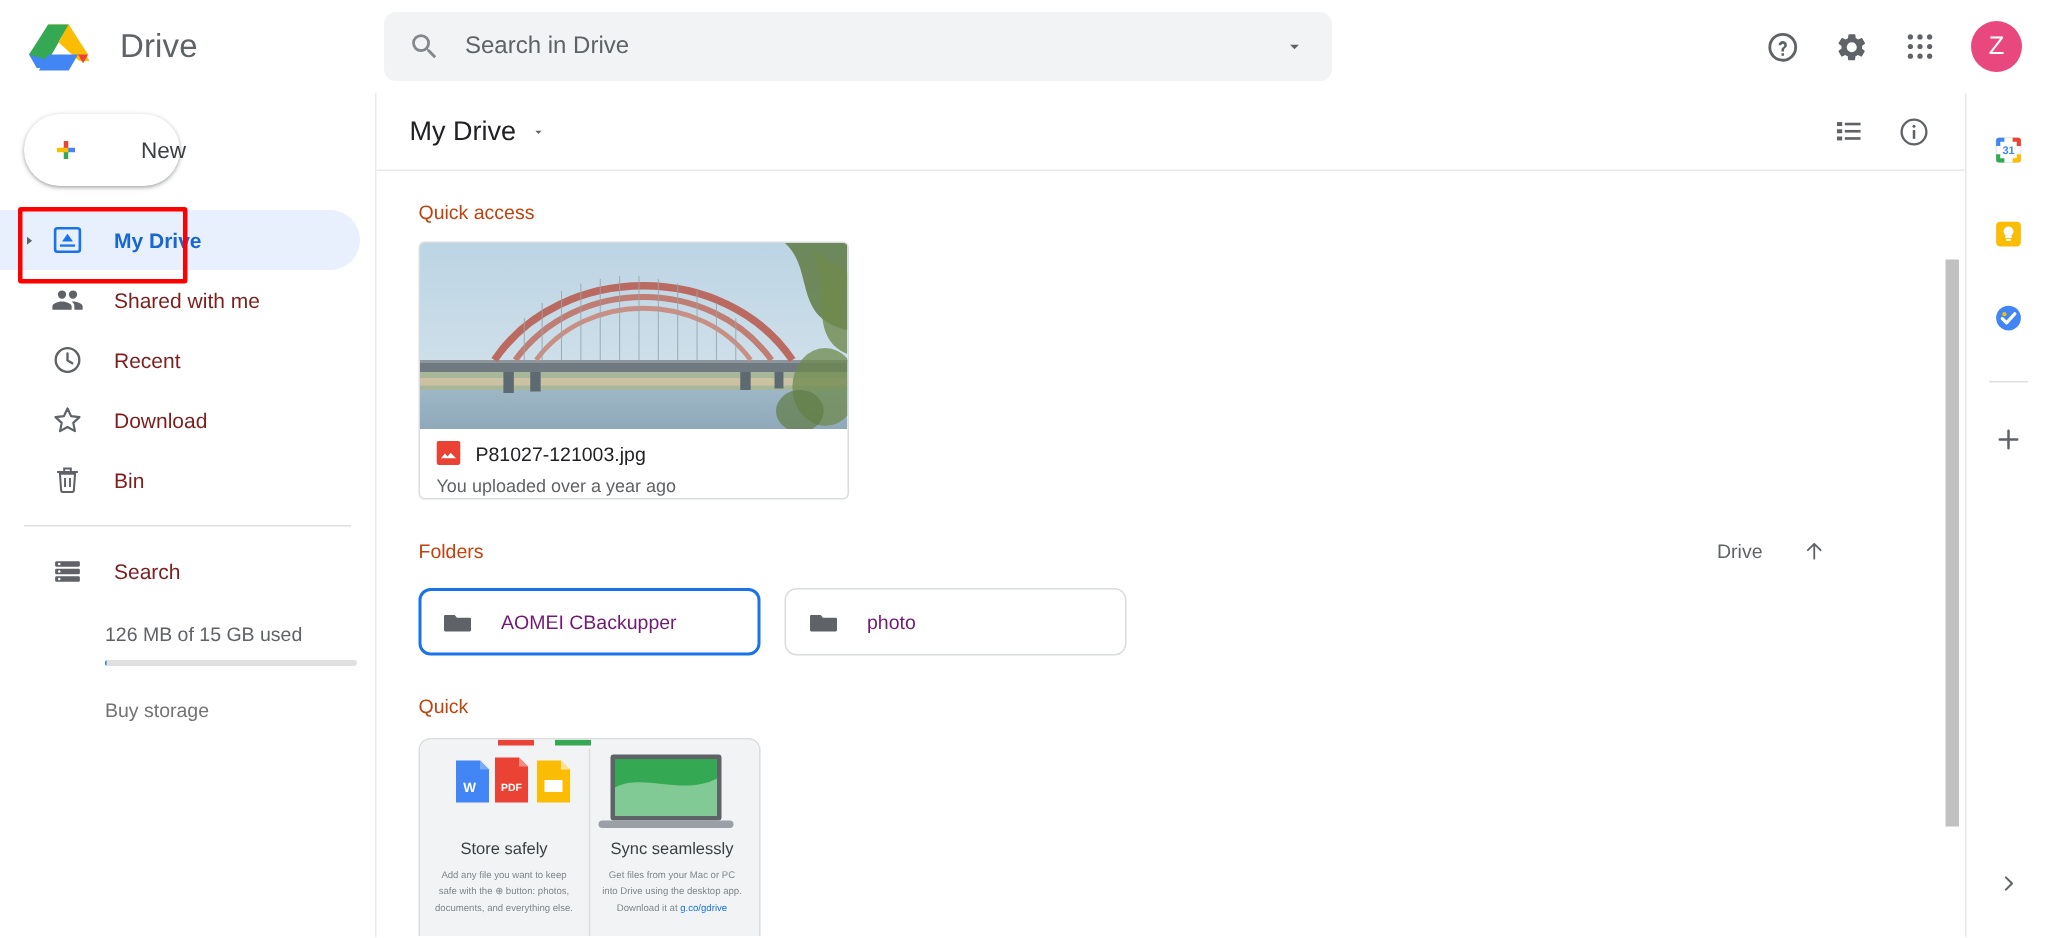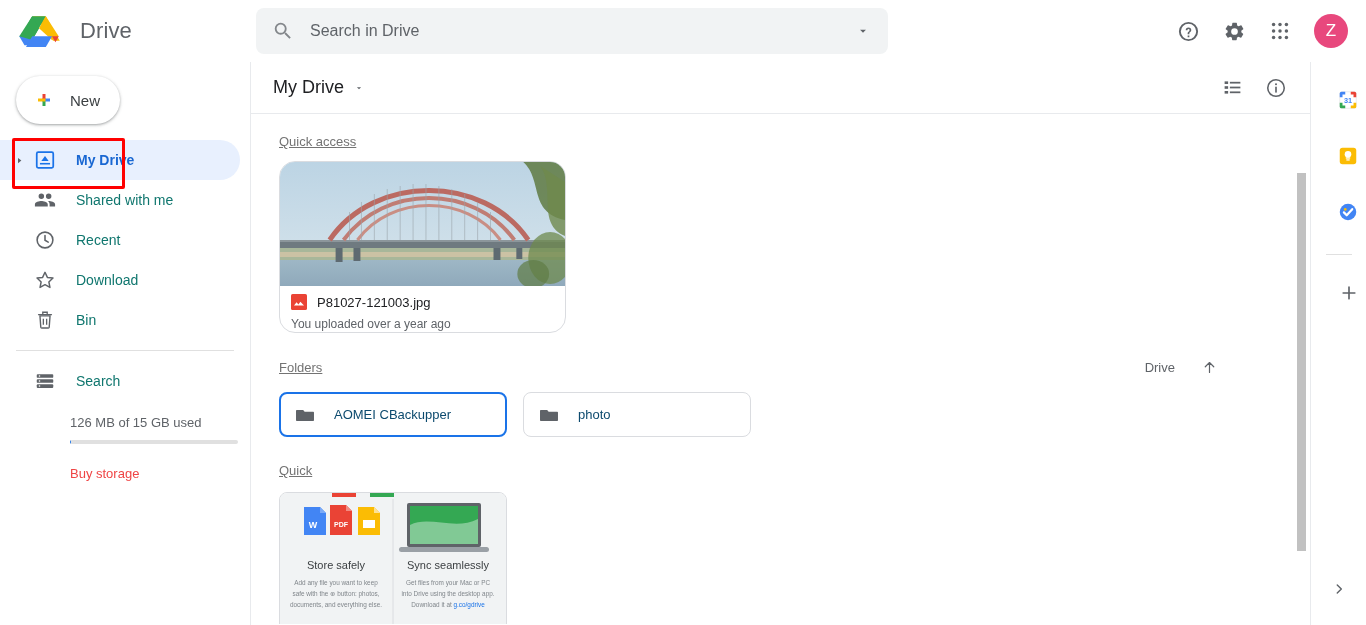--- a/index.html
+++ b/index.html
@@ -52,78 +52,78 @@
 
   
   .sidebar {
     position: absolute; top: 62px; left: 0; width: 250px; height: 563px;
     background: #fff; padding-top: 14px;
   }
   .new-btn {
     position: relative; margin-left: 16px; width: 104px; height: 48px;
     background: #fff; border-radius: 24px;
     box-shadow: 0 1px 2px 0 rgba(60,64,67,.30), 0 1px 3px 1px rgba(60,64,67,.15);
-    display: flex; align-items: center; padding-left: 16px; cursor: pointer;
+    display: flex; align-items: center; padding-left: 16px; cursor: pointer; gap: 24px;
   }
   .plus-icon { width: 24px; height: 24px; flex: 0 0 24px; }
   .new-label { font-size: 15px; color: #3c4043; margin-left: 14px; }
   .redbox {
     position: absolute; left: 12px; top: 76px; width: 113px; height: 51px;
     border: 3px solid #ff0000; border-radius: 2px; pointer-events: none; z-index: 40;
   }
 
   .navlist { margin-top: 16px; }
   .navitem {
     height: 40px; display: flex; align-items: center;
     border-top-right-radius: 20px; border-bottom-right-radius: 20px;
     padding-left: 8px; cursor: pointer; position: relative;
     width: 240px;
   }
   .navitem.active { background: #e8f0fe; }
   .nav-arrow { width: 22px; flex: 0 0 22px; display: flex; align-items: center; justify-content: center; }
   .nav-ico { width: 22px; height: 22px; flex: 0 0 22px; margin-left: 4px; }
-  .nav-label { font-size: 14px; color: #0f766e; margin-left: 20px; }
+  .nav-label { font-size: 14px; color: #7f1d1d; margin-left: 20px; }
   .navitem.active .nav-label { color: #1967d2; font-weight: bold; }
 
   .divider { height: 1px; background: #e0e0e0; margin: 10px 16px 10px 16px; }
 
   .storage-row { height: 40px; display: flex; align-items: center; padding-left: 30px; cursor: pointer; }
   .storage-text {
     font-size: 13px; color: #5f6368; padding-left: 70px; margin-top: 14px;
   }
   .storage-bar {
     margin: 10px 0 0 70px; width: 168px; height: 4px;
     background: #e0e0e0; border-radius: 2px; overflow: hidden;
   }
   .storage-bar > i { display: block; height: 4px; width: 1%; background: #1a73e8; }
   .buy-storage {
     display: inline-block; margin: 22px 0 0 70px; font-size: 13px;
-    color: #ef4444; cursor: pointer; text-decoration: none;
+    color: #737373; cursor: pointer; text-decoration: none;
   }
 
   
   .main {
     position: absolute; top: 62px; left: 250px; width: 1060px; height: 563px;
     background: #fff; border-left: 1px solid #e8eaed;
   }
   .main-header {
     height: 52px; display: flex; align-items: center;
     padding: 0 14px 0 16px; border-bottom: 1px solid #e8eaed;
   }
   .crumb { display: flex; align-items: center; cursor: pointer; border-radius: 4px; padding: 4px 6px; }
   .crumb-text { font-size: 18px; color: #202124; }
   .crumb-caret { margin-left: 10px; width: 10px; height: 10px; }
   .header-actions { margin-left: auto; display: flex; align-items: center; gap: 4px; }
 
   .content { height: 510px; overflow: hidden; position: relative; padding: 0 16px 0 28px; }
-  .section-title { font-size: 13px; color: #737373; margin: 20px 0 0 0; text-decoration: underline; }
+  .section-title { font-size: 13px; color: #c2410c; margin: 20px 0 0 0; }
 
   .qa-card {
     margin-top: 12px; width: 287px; height: 172px;
-    border: 1px solid #dadce0; border-radius: 16px; overflow: hidden;
+    border: 1px solid #dadce0; border-radius: 4px; overflow: hidden;
     background: #fff; cursor: pointer;
   }
   .qa-thumb { width: 100%; height: 124px; display: block; }
   .qa-meta { padding: 8px 11px 0 11px; }
   .qa-row { display: flex; align-items: center; }
   .qa-fileicon { width: 16px; height: 16px; flex: 0 0 16px; }
   .qa-filename { font-size: 13px; color: #202124; margin-left: 10px; }
   .qa-sub { font-size: 12px; color: #5f6368; margin-top: 7px; }
 
   .folders-head { display: flex; align-items: center; margin-top: 26px; padding-right: 76px; }
@@ -131,21 +131,21 @@
   .sortwrap { margin-left: auto; display: flex; align-items: center; gap: 26px; cursor: pointer; }
   .sort-label { font-size: 13px; color: #5f6368; }
 
   .folder-row { display: flex; gap: 16px; margin-top: 16px; }
   .folder-chip {
     width: 228px; height: 45px; border: 1px solid #dadce0; border-radius: 8px;
     background: #fff; display: flex; align-items: center; padding-left: 14px; cursor: pointer;
   }
   .folder-chip.selected { border: 2px solid #1a73e8; padding-left: 13px; }
   .folder-ico { width: 22px; height: 22px; flex: 0 0 22px; }
-  .folder-name { font-size: 13px; color: #0c4a6e; margin-left: 18px; }
+  .folder-name { font-size: 13px; color: #701a75; margin-left: 18px; }
 
   .files-head { margin-top: 26px; }
   .file-grid { display: flex; gap: 16px; margin-top: 14px; }
   .file-card {
     width: 228px; height: 176px; border: 1px solid #dadce0; border-radius: 8px;
     overflow: hidden; background: #fff; cursor: pointer;
   }
 
   
   .scrollbar {
@@ -158,21 +158,21 @@
   }
 
   
   .rail {
     position: absolute; top: 62px; left: 1310px; width: 56px; height: 563px;
     background: #fff; border-left: 1px solid #e8eaed;
     display: flex; flex-direction: column; align-items: center; padding-top: 18px;
   }
   .rail-btn {
     width: 40px; height: 40px; border-radius: 50%;
-    display: flex; align-items: center; justify-content: flex-end; cursor: pointer;
+    display: flex; align-items: center; justify-content: center; cursor: pointer;
     margin-bottom: 16px;
   }
   .rail-div { width: 26px; height: 1px; background: #e0e0e0; margin: 6px 0 18px 0; }
   .rail-expand {
     position: absolute; bottom: 16px; left: 8px; width: 40px; height: 40px;
     display: flex; align-items: center; justify-content: center; cursor: pointer;
     border-radius: 50%;
   }
 </style>
 </head>

